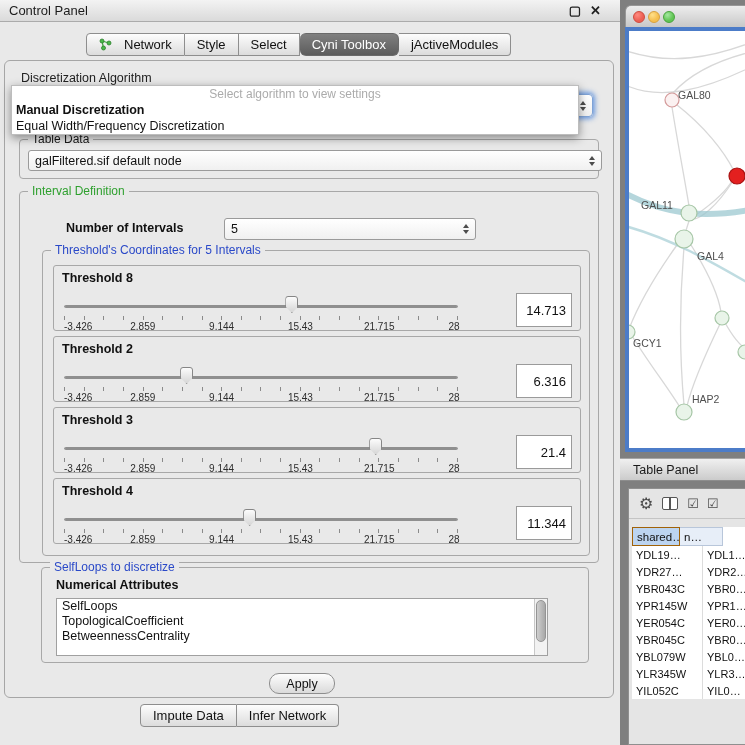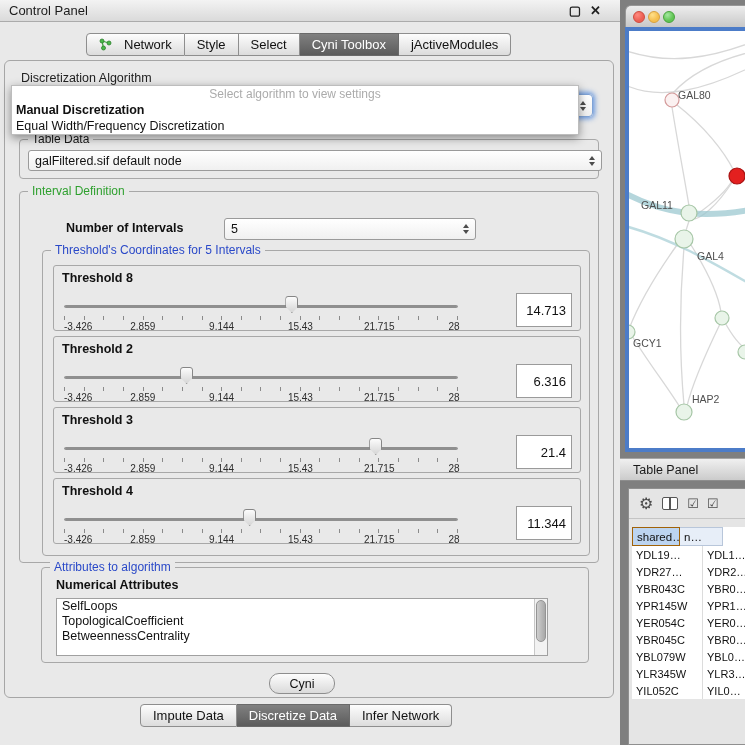--- a/index.html
+++ b/index.html
@@ -11,21 +11,21 @@
   .cp-titlebar { height:22px; background:linear-gradient(#F3F3F3,#DADADA); border-bottom:1px solid #ABABAB; display:flex; align-items:center; padding:0 9px;gap:44px; }
   .cp-title { font-size:13px; color:#1c1c1c; }
   .cp-icons { margin-left:auto; display:flex; gap:9px; align-items:center; padding-right:10px; }
   .cp-icons span { font-size:13px; font-weight:bold; color:#222; cursor:default; line-height:1; }
 
   
   .segbar { position:absolute; display:flex; height:23px; }
   .seg { display:flex; align-items:center; gap:5px; padding:0 12px; border:1px solid #8E8E8E; border-left:none; background:linear-gradient(#FDFDFD,#DCDCDC); font-size:13px; color:#111; white-space:nowrap; }
   .seg:first-child { border-left:1px solid #8E8E8E; border-radius:4px 0 0 4px;gap:12px; }
   .seg:last-child { border-radius:0 4px 4px 0; }
-  .seg.sel { background:linear-gradient(#808080,#5C5C5C); color:#fff; border-color:#6a6a6a; }
+  .seg.sel { background:linear-gradient(#808080,#5C5C5C); color:#fff; border-color:#6a6a6a;border-radius:6px; }
   .top-tabs { left:86px; top:33px; }
   .bottom-tabs { left:140px; top:704px; }
 
   
   .panel { position:absolute; left:4px; top:60px; width:610px; height:638px; border:1px solid #A6A6A6; border-radius:6px; background:#E9E9E9; }
 
   .algo-label { position:absolute; left:16px; top:10px; font-size:12.5px; color:#222; z-index:1; }
 
   .algo-combo { position:absolute; left:22px; top:33px; width:566px; height:23px; background:linear-gradient(#FFFFFF,#EFEFEF); border:1px solid #7FA3D6; border-radius:4px; box-shadow:0 0 5px 2px rgba(86,140,220,.85); z-index:2; display:flex; align-items:center; }
   .algo-combo .arrows { margin-left:auto; margin-right:6px; }
@@ -257,43 +257,40 @@
                   <span style="left: 80%;">21.715</span>
                   <span class="last" style="left: 100%;">28</span>
                 </div>
             </div>
             <div class="val-box">11.344</div>
           </div>
         </div>
       </div>
 
       <div class="group g-attrs">
-        <div class="group-title blue">Attributes to algorithm</div>
+        <div class="group-title blue">SelfLoops to discretize</div>
         <div class="attrs-head">Numerical Attributes</div>
         <div class="attr-list">
           <div class="items">
               <div class="attr-item">SelfLoops</div>
               <div class="attr-item">TopologicalCoefficient</div>
               <div class="attr-item">BetweennessCentrality</div>
             </div>
           <div class="vscroll">
             <div class="vthumb"></div>
           </div>
         </div>
       </div>
 
-      <div class="apply-btn">Cyni</div>
+      <div class="apply-btn">Apply</div>
     </div>
 
     <div class="segbar bottom-tabs">
       <div class="seg">
           <span>Impute Data</span>
-        </div>
-      <div class="seg sel">
-          <span>Discretize Data</span>
         </div>
       <div class="seg">
           <span>Infer Network</span>
         </div>
     </div>
   </div>
 
   <div class="net-win">
     <div class="net-titlebar">
       <span class="tl red"></span>

